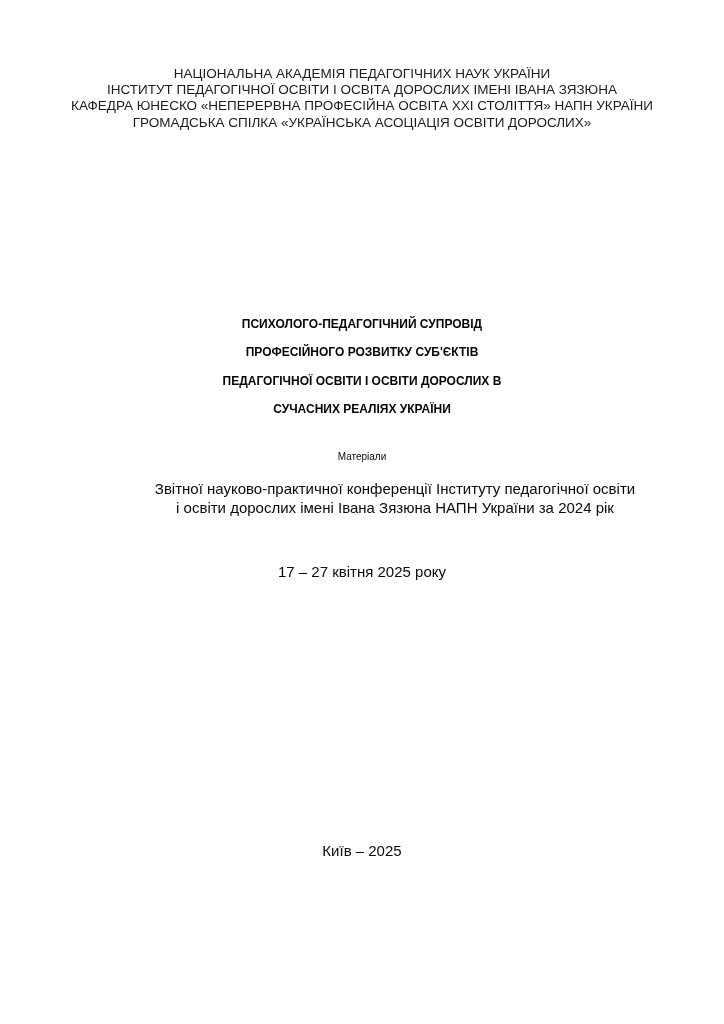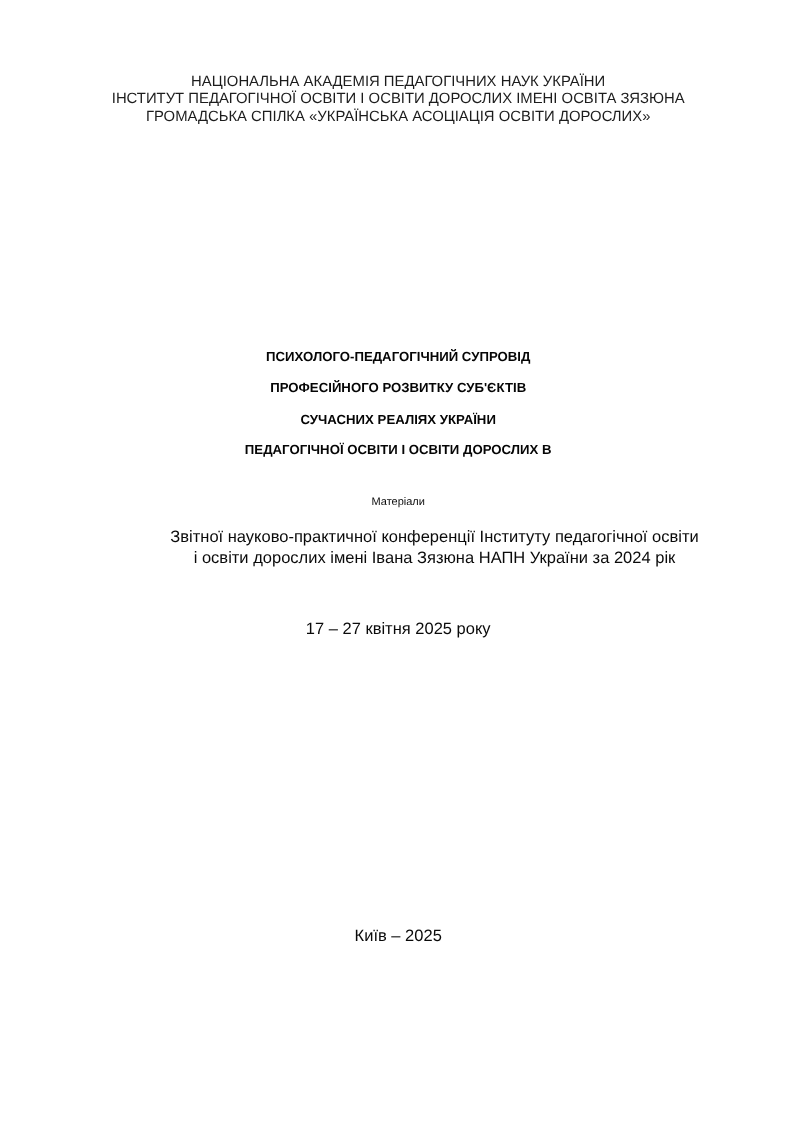--- a/index.html
+++ b/index.html
@@ -63,29 +63,30 @@
     color: #0a0a0a;
   }
 </style>
 </head>
 <body>
 
 <div class="page">
 
   <div class="centered-block header-block">
     <div>НАЦІОНАЛЬНА АКАДЕМІЯ ПЕДАГОГІЧНИХ НАУК УКРАЇНИ</div>
-    <div>ІНСТИТУТ ПЕДАГОГІЧНОЇ ОСВІТИ І ОСВІТИ ДОРОСЛИХ ІМЕНІ ОСВІТА ЗЯЗЮНА</div>
+    <div>ІНСТИТУТ ПЕДАГОГІЧНОЇ ОСВІТИ І ОСВІТА ДОРОСЛИХ ІМЕНІ ІВАНА ЗЯЗЮНА</div>
+    <div>КАФЕДРА ЮНЕСКО «НЕПЕРЕРВНА ПРОФЕСІЙНА ОСВІТА ХХІ СТОЛІТТЯ» НАПН УКРАЇНИ</div>
     <div>ГРОМАДСЬКА СПІЛКА «УКРАЇНСЬКА АСОЦІАЦІЯ ОСВІТИ ДОРОСЛИХ»</div>
   </div>
 
   <div class="centered-block title-block">
     <div>ПСИХОЛОГО-ПЕДАГОГІЧНИЙ СУПРОВІД</div>
     <div>ПРОФЕСІЙНОГО РОЗВИТКУ СУБ'ЄКТІВ</div>
+    <div>ПЕДАГОГІЧНОЇ ОСВІТИ І ОСВІТИ ДОРОСЛИХ В</div>
     <div>СУЧАСНИХ РЕАЛІЯХ УКРАЇНИ</div>
-    <div>ПЕДАГОГІЧНОЇ ОСВІТИ І ОСВІТИ ДОРОСЛИХ В</div>
   </div>
 
   <div class="centered-block materials-block">Матеріали</div>
 
   <div class="centered-block conference-block">
     <div>Звітної науково-практичної конференції Інституту педагогічної освіти</div>
     <div>і освіти дорослих імені Івана Зязюна НАПН України за 2024 рік</div>
   </div>
 
   <div class="centered-block date-block">17 – 27 квітня 2025 року</div>

